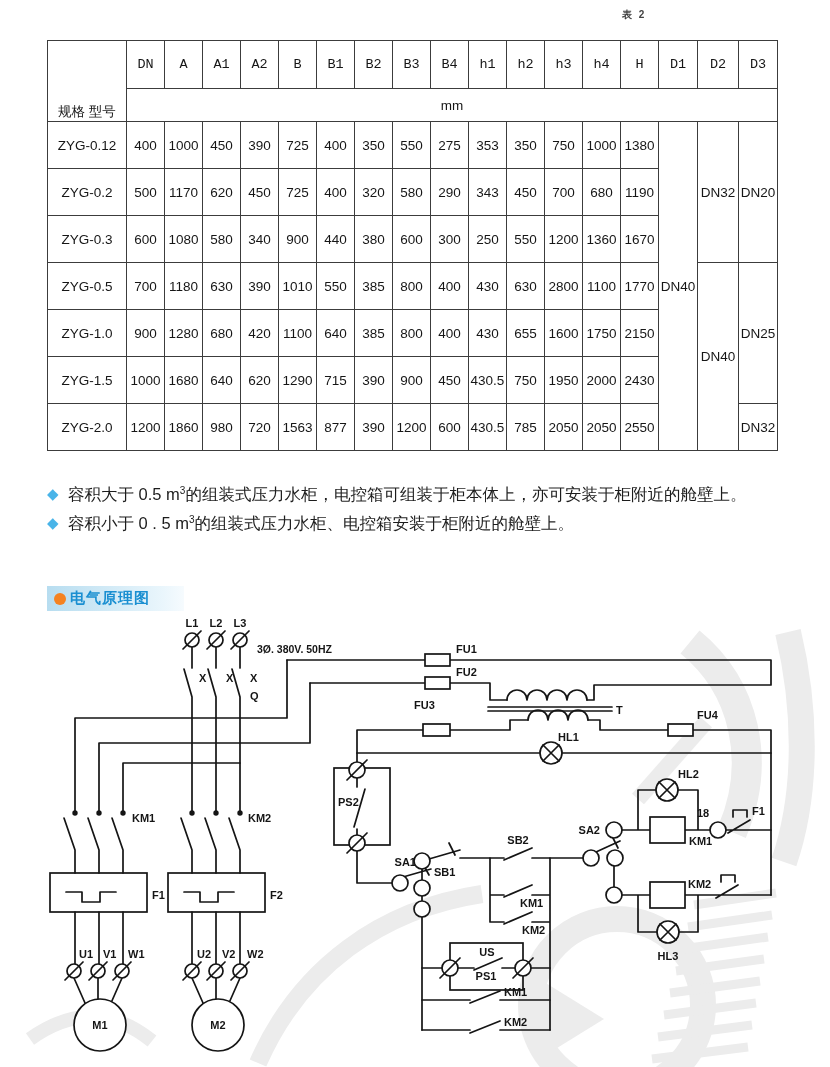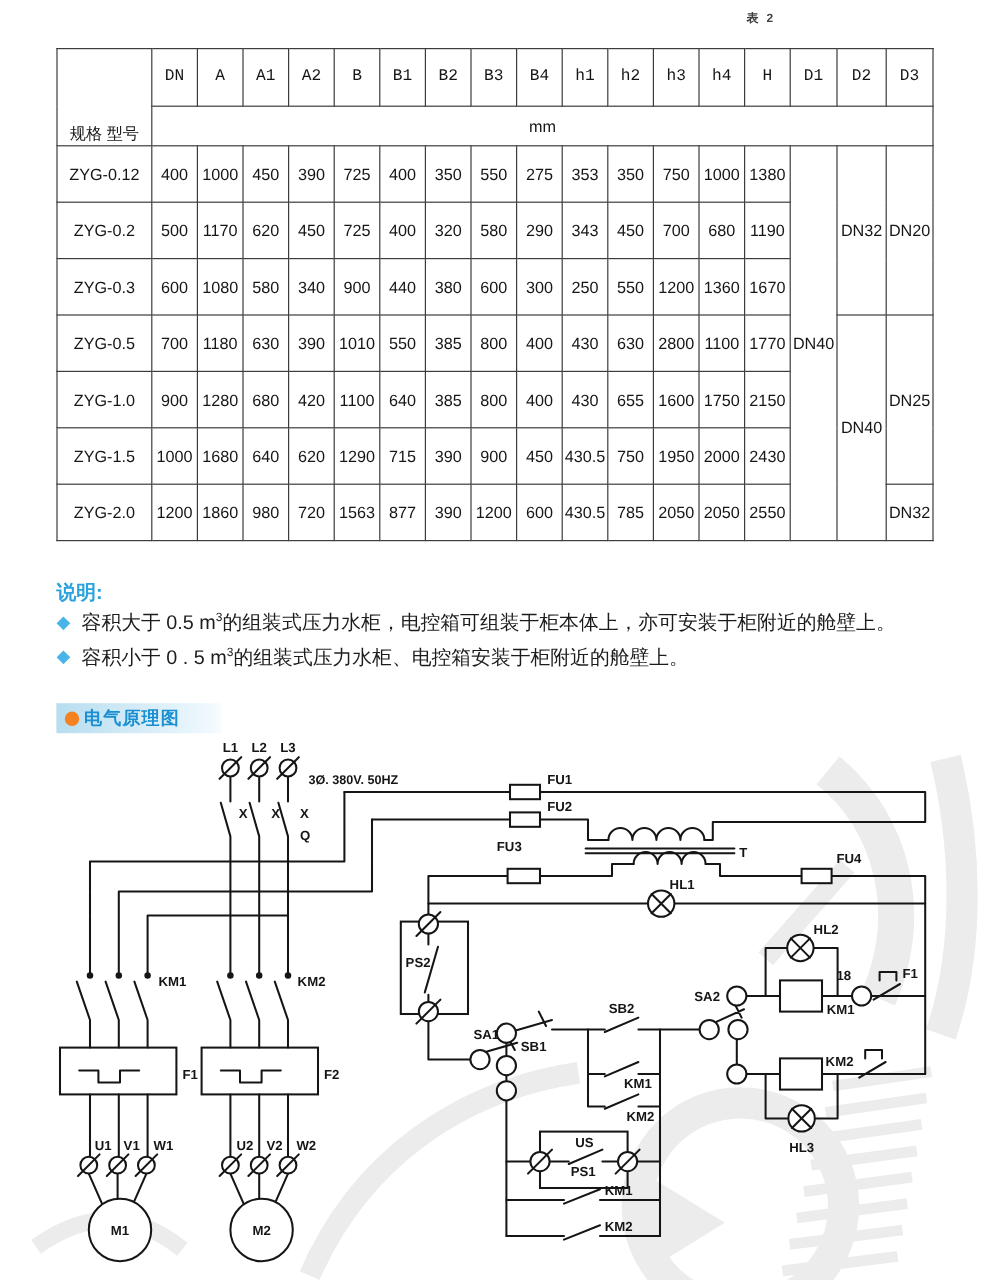--- a/index.html
+++ b/index.html
@@ -209,21 +209,20 @@
       <td>785</td>
       <td>2050</td>
       <td>2050</td>
       <td>2550</td>
       <td>DN32</td>
     </tr>
   </tbody>
     </table>
 
   <div class="notes">
-    <div class="notes-title">说明:</div>
     <div class="note-item">
       <span class="diamond">◆</span><span>容积大于 0.5 m</span><sup>3</sup><span>的组装式压力水柜，电控箱可组装于柜本体上，亦可安装于柜附近的舱壁上。</span>
     </div>
     <div class="note-item">
       <span class="diamond">◆</span><span>容积小于 0 . 5 m</span><sup>3</sup><span>的组装式压力水柜、电控箱安装于柜附近的舱壁上。</span>
     </div>
   </div>
 
   <div class="strip">
     <span class="dot"></span>

